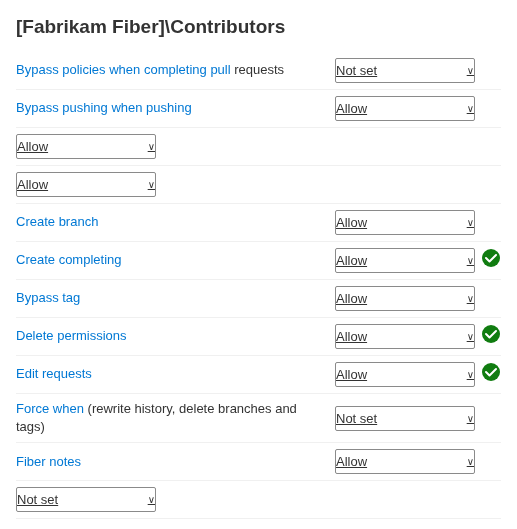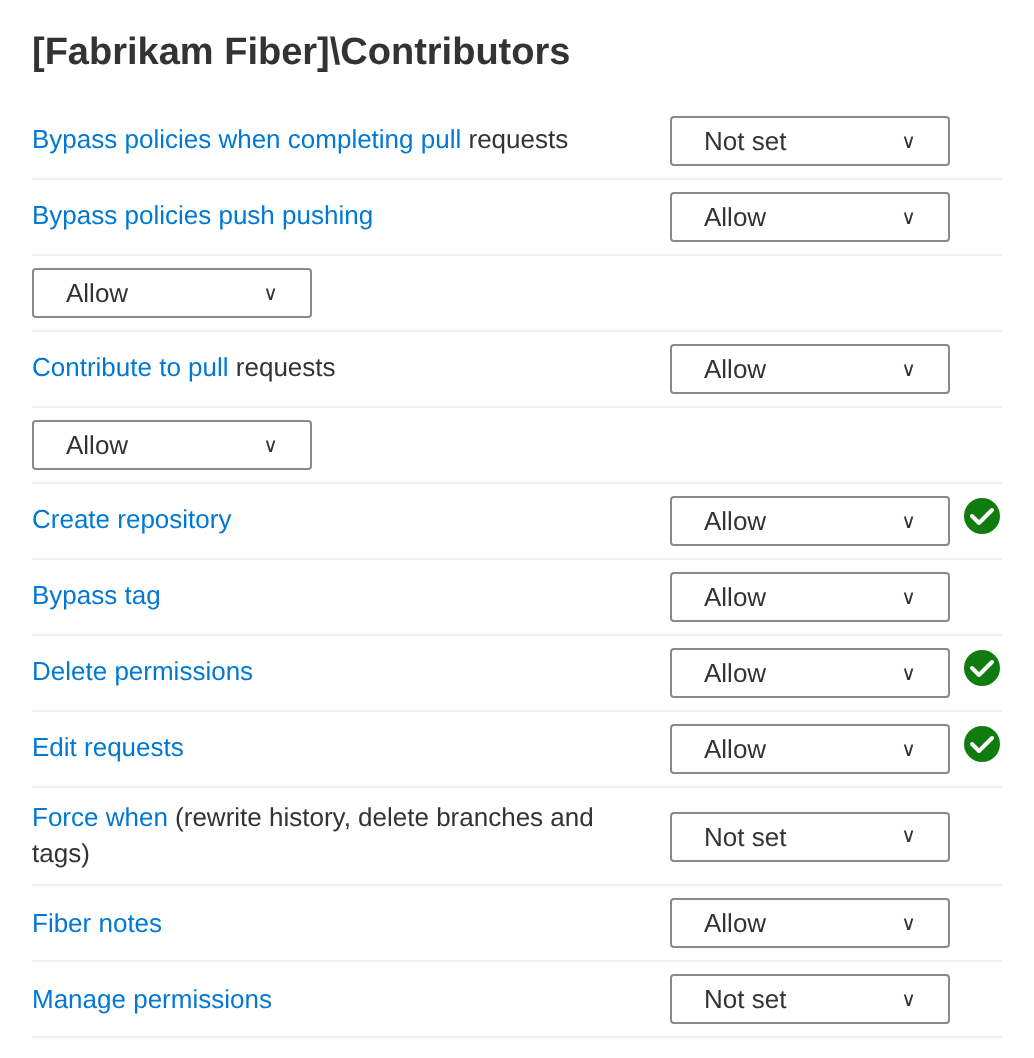--- a/index.html
+++ b/index.html
@@ -43,26 +43,27 @@
       align-items: center;
       gap: 6px;
       min-width: 155px;
     }
     .dropdown {
       display: flex;
       align-items: center;
       justify-content: space-between;
       border: 1px solid #8a8a8a;
       border-radius: 2px;
-      padding: 4px 16px;
+      padding: 4px 0;
       width: 140px;
       background: #fff;
       cursor: pointer;
       font-size: 13px;
       color: #333;
+      text-decoration: underline;
     }
     .chevron {
       font-size: 10px;
       color: #333;
       margin-left: 6px;
     }
     .check-icon {
       color: #107c10;
       font-size: 18px;
       flex-shrink: 0;
@@ -83,59 +84,59 @@
       <div class="permission-label"><span>Bypass policies when completing pull </span><span class="black-text">requests</span></div>
       <div class="permission-control">
         <div class="dropdown">
           <span>Not set</span>
           <span class="chevron">∨</span>
         </div>
         <div class="check-placeholder"></div>
       </div>
     </div>
     <div class="permission-row">
-      <div class="permission-label"><span>Bypass policies push pushing</span></div>
-      <div class="permission-control">
-        <div class="dropdown">
-          <span>Allow</span>
-          <span class="chevron">∨</span>
-        </div>
-        <div class="check-placeholder"></div>
-      </div>
-    </div>
-    <div class="permission-row">
-      <div class="permission-control">
-        <div class="dropdown">
-          <span>Allow</span>
-          <span class="chevron">∨</span>
-        </div>
-        <div class="check-placeholder"></div>
-      </div>
-    </div>
-    <div class="permission-row">
-      <div class="permission-label"><span>Contribute to pull </span><span class="black-text">requests</span></div>
-      <div class="permission-control">
-        <div class="dropdown">
-          <span>Allow</span>
-          <span class="chevron">∨</span>
-        </div>
-        <div class="check-placeholder"></div>
-      </div>
-    </div>
-    <div class="permission-row">
-      <div class="permission-control">
-        <div class="dropdown">
-          <span>Allow</span>
-          <span class="chevron">∨</span>
-        </div>
-        <div class="check-placeholder"></div>
-      </div>
-    </div>
-    <div class="permission-row">
-      <div class="permission-label"><span>Create repository</span></div>
+      <div class="permission-label"><span>Bypass pushing when pushing</span></div>
+      <div class="permission-control">
+        <div class="dropdown">
+          <span>Allow</span>
+          <span class="chevron">∨</span>
+        </div>
+        <div class="check-placeholder"></div>
+      </div>
+    </div>
+    <div class="permission-row">
+      <div class="permission-control">
+        <div class="dropdown">
+          <span>Allow</span>
+          <span class="chevron">∨</span>
+        </div>
+        <div class="check-placeholder"></div>
+      </div>
+    </div>
+    <div class="permission-row">
+      <div class="permission-control">
+        <div class="dropdown">
+          <span>Allow</span>
+          <span class="chevron">∨</span>
+        </div>
+        <div class="check-placeholder"></div>
+      </div>
+    </div>
+    <div class="permission-row">
+      <div class="permission-label"><span>Create branch</span></div>
+      <div class="permission-control">
+        <div class="dropdown">
+          <span>Allow</span>
+          <span class="chevron">∨</span>
+        </div>
+        <div class="check-placeholder"></div>
+      </div>
+    </div>
+    <div class="permission-row">
+      <div class="permission-label"><span>Create completing</span></div>
       <div class="permission-control">
         <div class="dropdown">
           <span>Allow</span>
           <span class="chevron">∨</span>
         </div>
         <span class="check-icon"><svg width="20" height="20" viewBox="0 0 20 20">
             <circle cx="10" cy="10" r="9" fill="#107c10"></circle>
             <polyline points="5,10 8.5,13.5 15,7" stroke="white" stroke-width="2" fill="none" stroke-linecap="round" stroke-linejoin="round"></polyline>
           </svg></span>
       </div>
@@ -190,21 +191,20 @@
       <div class="permission-label"><span>Fiber notes</span></div>
       <div class="permission-control">
         <div class="dropdown">
           <span>Allow</span>
           <span class="chevron">∨</span>
         </div>
         <div class="check-placeholder"></div>
       </div>
     </div>
     <div class="permission-row">
-      <div class="permission-label"><span>Manage permissions</span></div>
       <div class="permission-control">
         <div class="dropdown">
           <span>Not set</span>
           <span class="chevron">∨</span>
         </div>
         <div class="check-placeholder"></div>
       </div>
     </div>
   </div>
 

